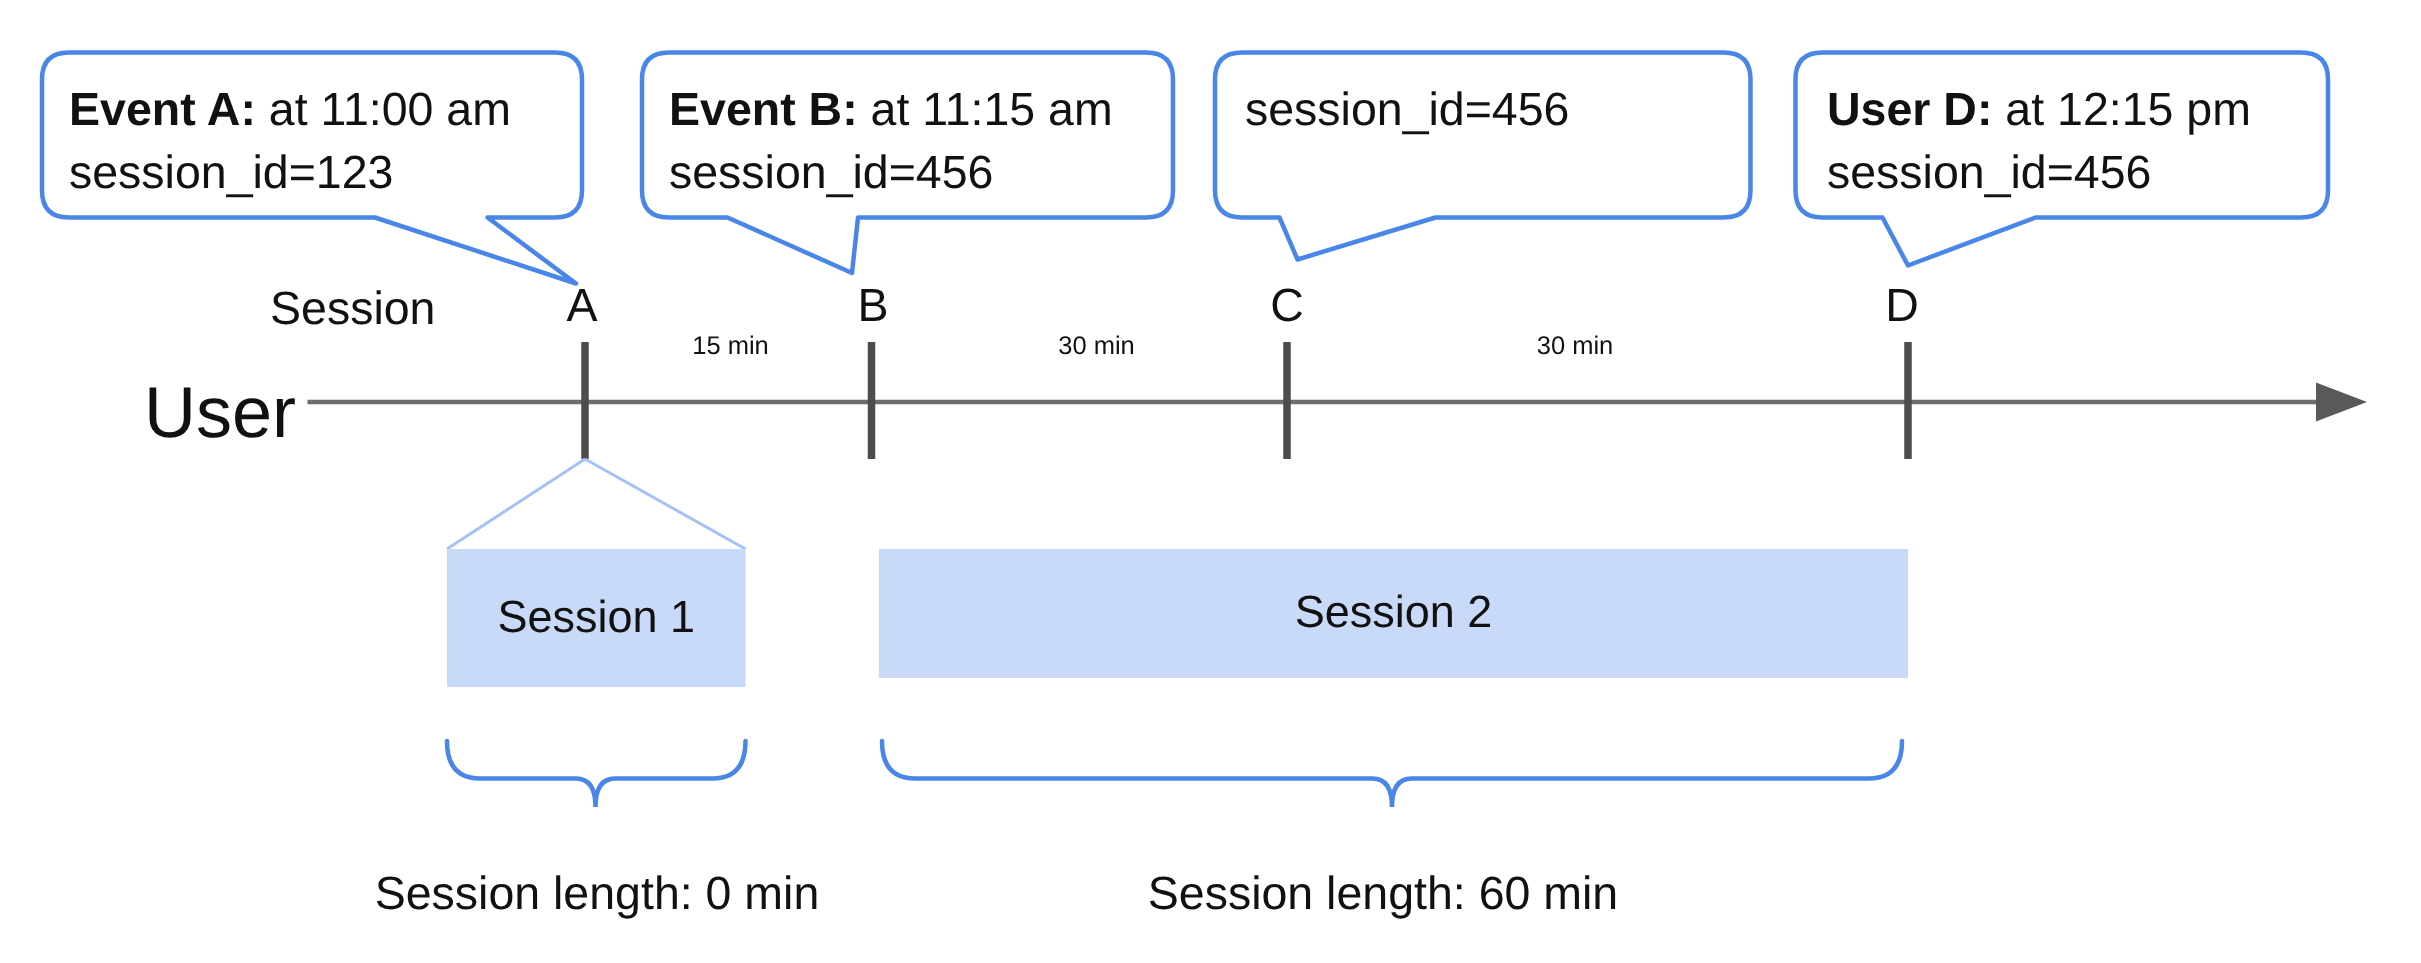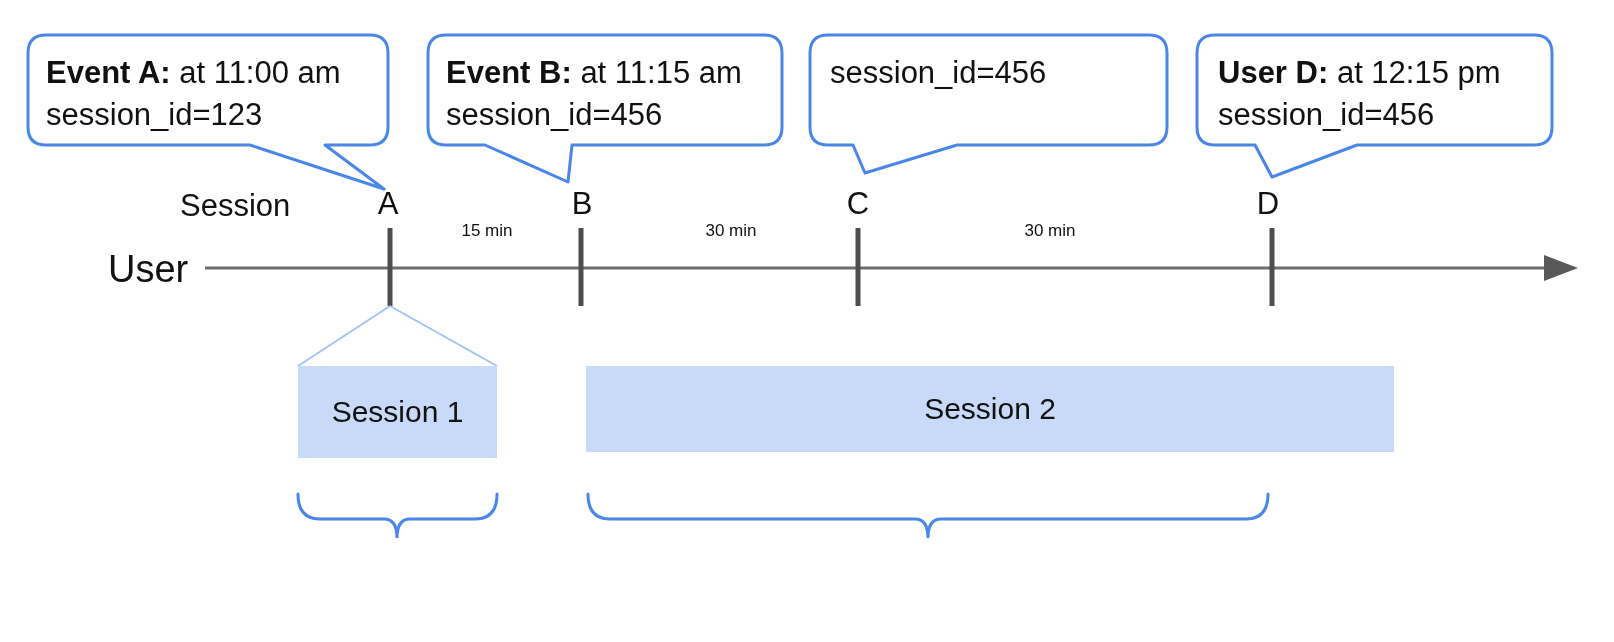--- a/index.html
+++ b/index.html
@@ -22,21 +22,21 @@
   .funnel{stroke:var(--funnel_blue);stroke-width:2;}
   .axis-line{stroke:var(--axis_gray);stroke-width:3;}
   .tick{stroke:var(--tick_gray);stroke-width:5;}
   .arrowhead{fill:var(--arrow_gray);}
   .label{position:absolute;white-space:nowrap;}
   .bubble-text{position:absolute;font-size:31px;line-height:42px;}
   .bubble-text b{font-weight:bold;}
   .event-letter{font-size:31px;transform:translateX(-50%);}
   .interval-label{font-size:17px;transform:translateX(-50%);}
   .events-label{font-size:31px;}
-  .user-label{font-size:38px;margin-left:12px;}
+  .user-label{font-size:48px;}
   .session-bar{
     position:absolute;background:var(--session_fill);
     display:flex;align-items:center;justify-content:center;font-size:30px;
   }
   .length-label{font-size:31px;transform:translateX(-50%);}
 </style>
 </head>
 <body>
 
 <div class="canvas">
@@ -87,18 +87,20 @@
   <div class="label event-letter" style="left:858px;top:186px;">C</div>
   <div class="label event-letter" style="left:1268px;top:186px;">D</div>
 
   <div class="label interval-label" style="left:487px;top:221px;">15 min</div>
   <div class="label interval-label" style="left:731px;top:221px;">30 min</div>
   <div class="label interval-label" style="left:1050px;top:221px;">30 min</div>
 
   <div class="session-bar" style="left:298px;top:366px;width:199px;height:92px;">
     <span>Session 1</span>
   </div>
-  <div class="session-bar" style="left:586px;top:366px;width:808px;height:86px;">
+  <div class="session-bar" style="left:586px;top:366px;width:686px;height:86px;">
     <span>Session 2</span>
   </div>
 
+  <div class="label length-label" style="left:398px;top:578px;">Session length: 0 min</div>
+  <div class="label length-label" style="left:922px;top:578px;">Session length: 60 min</div>
 
 </div>
 
 </body></html>

